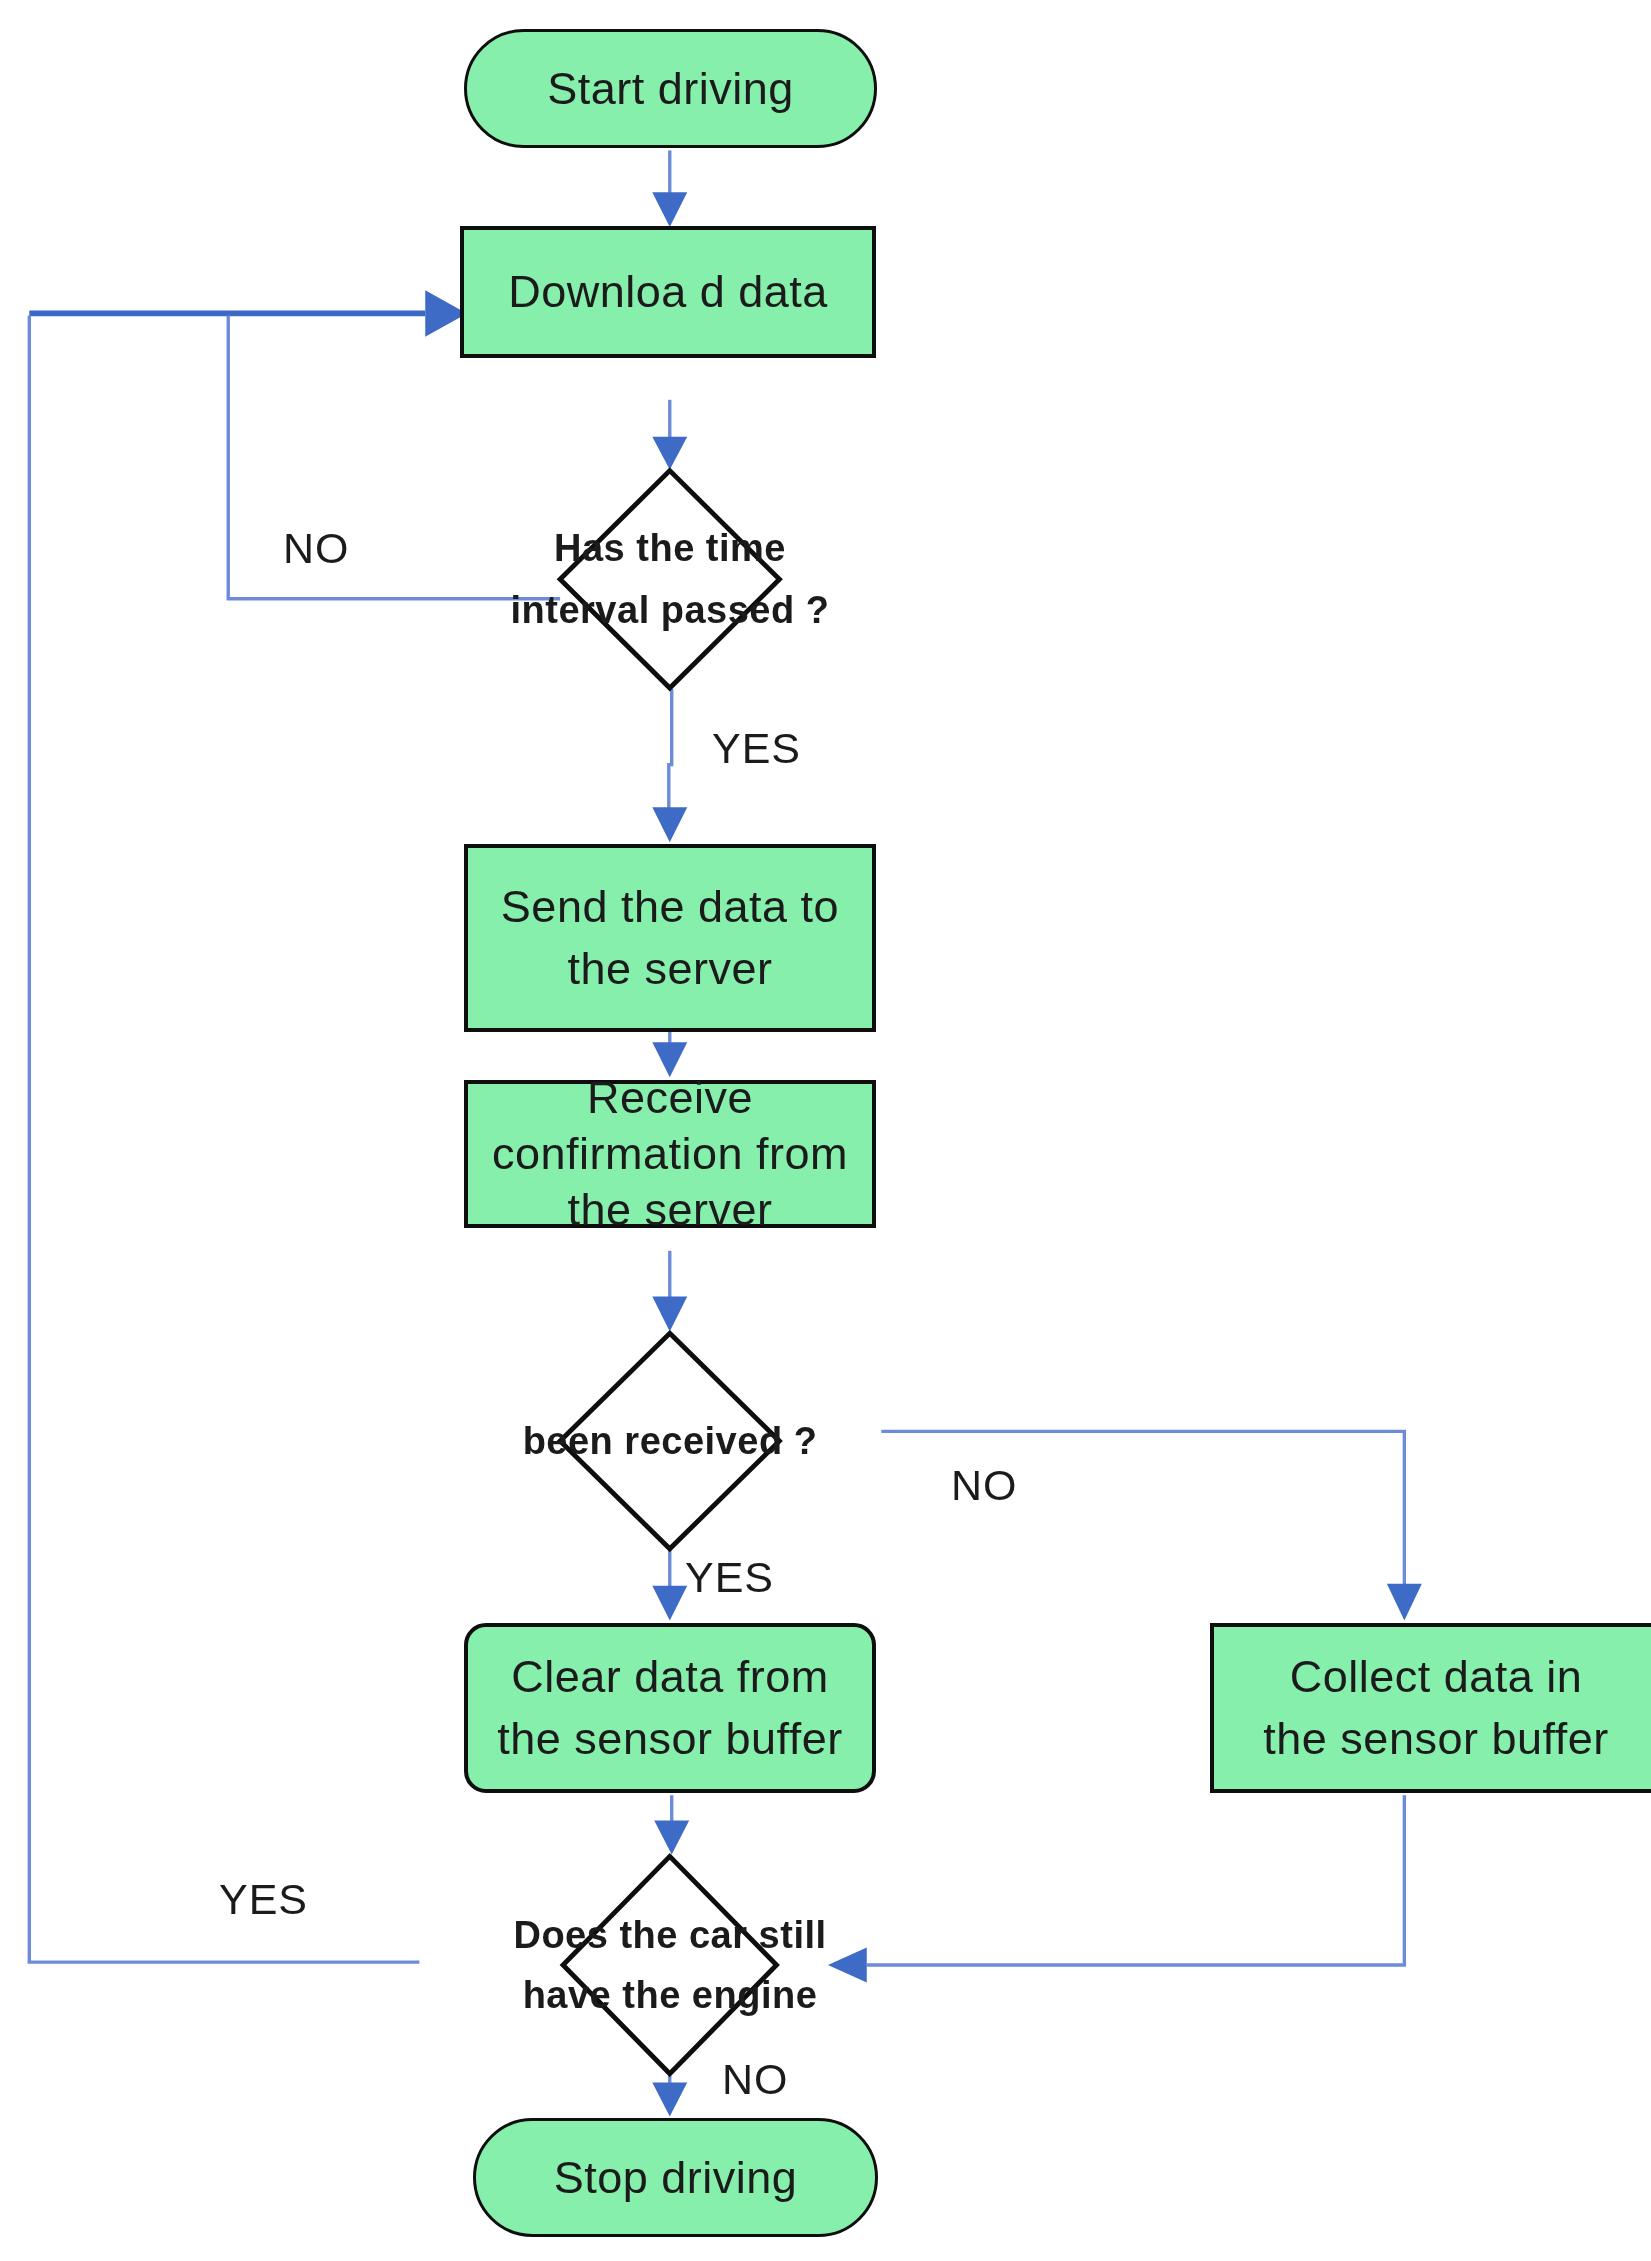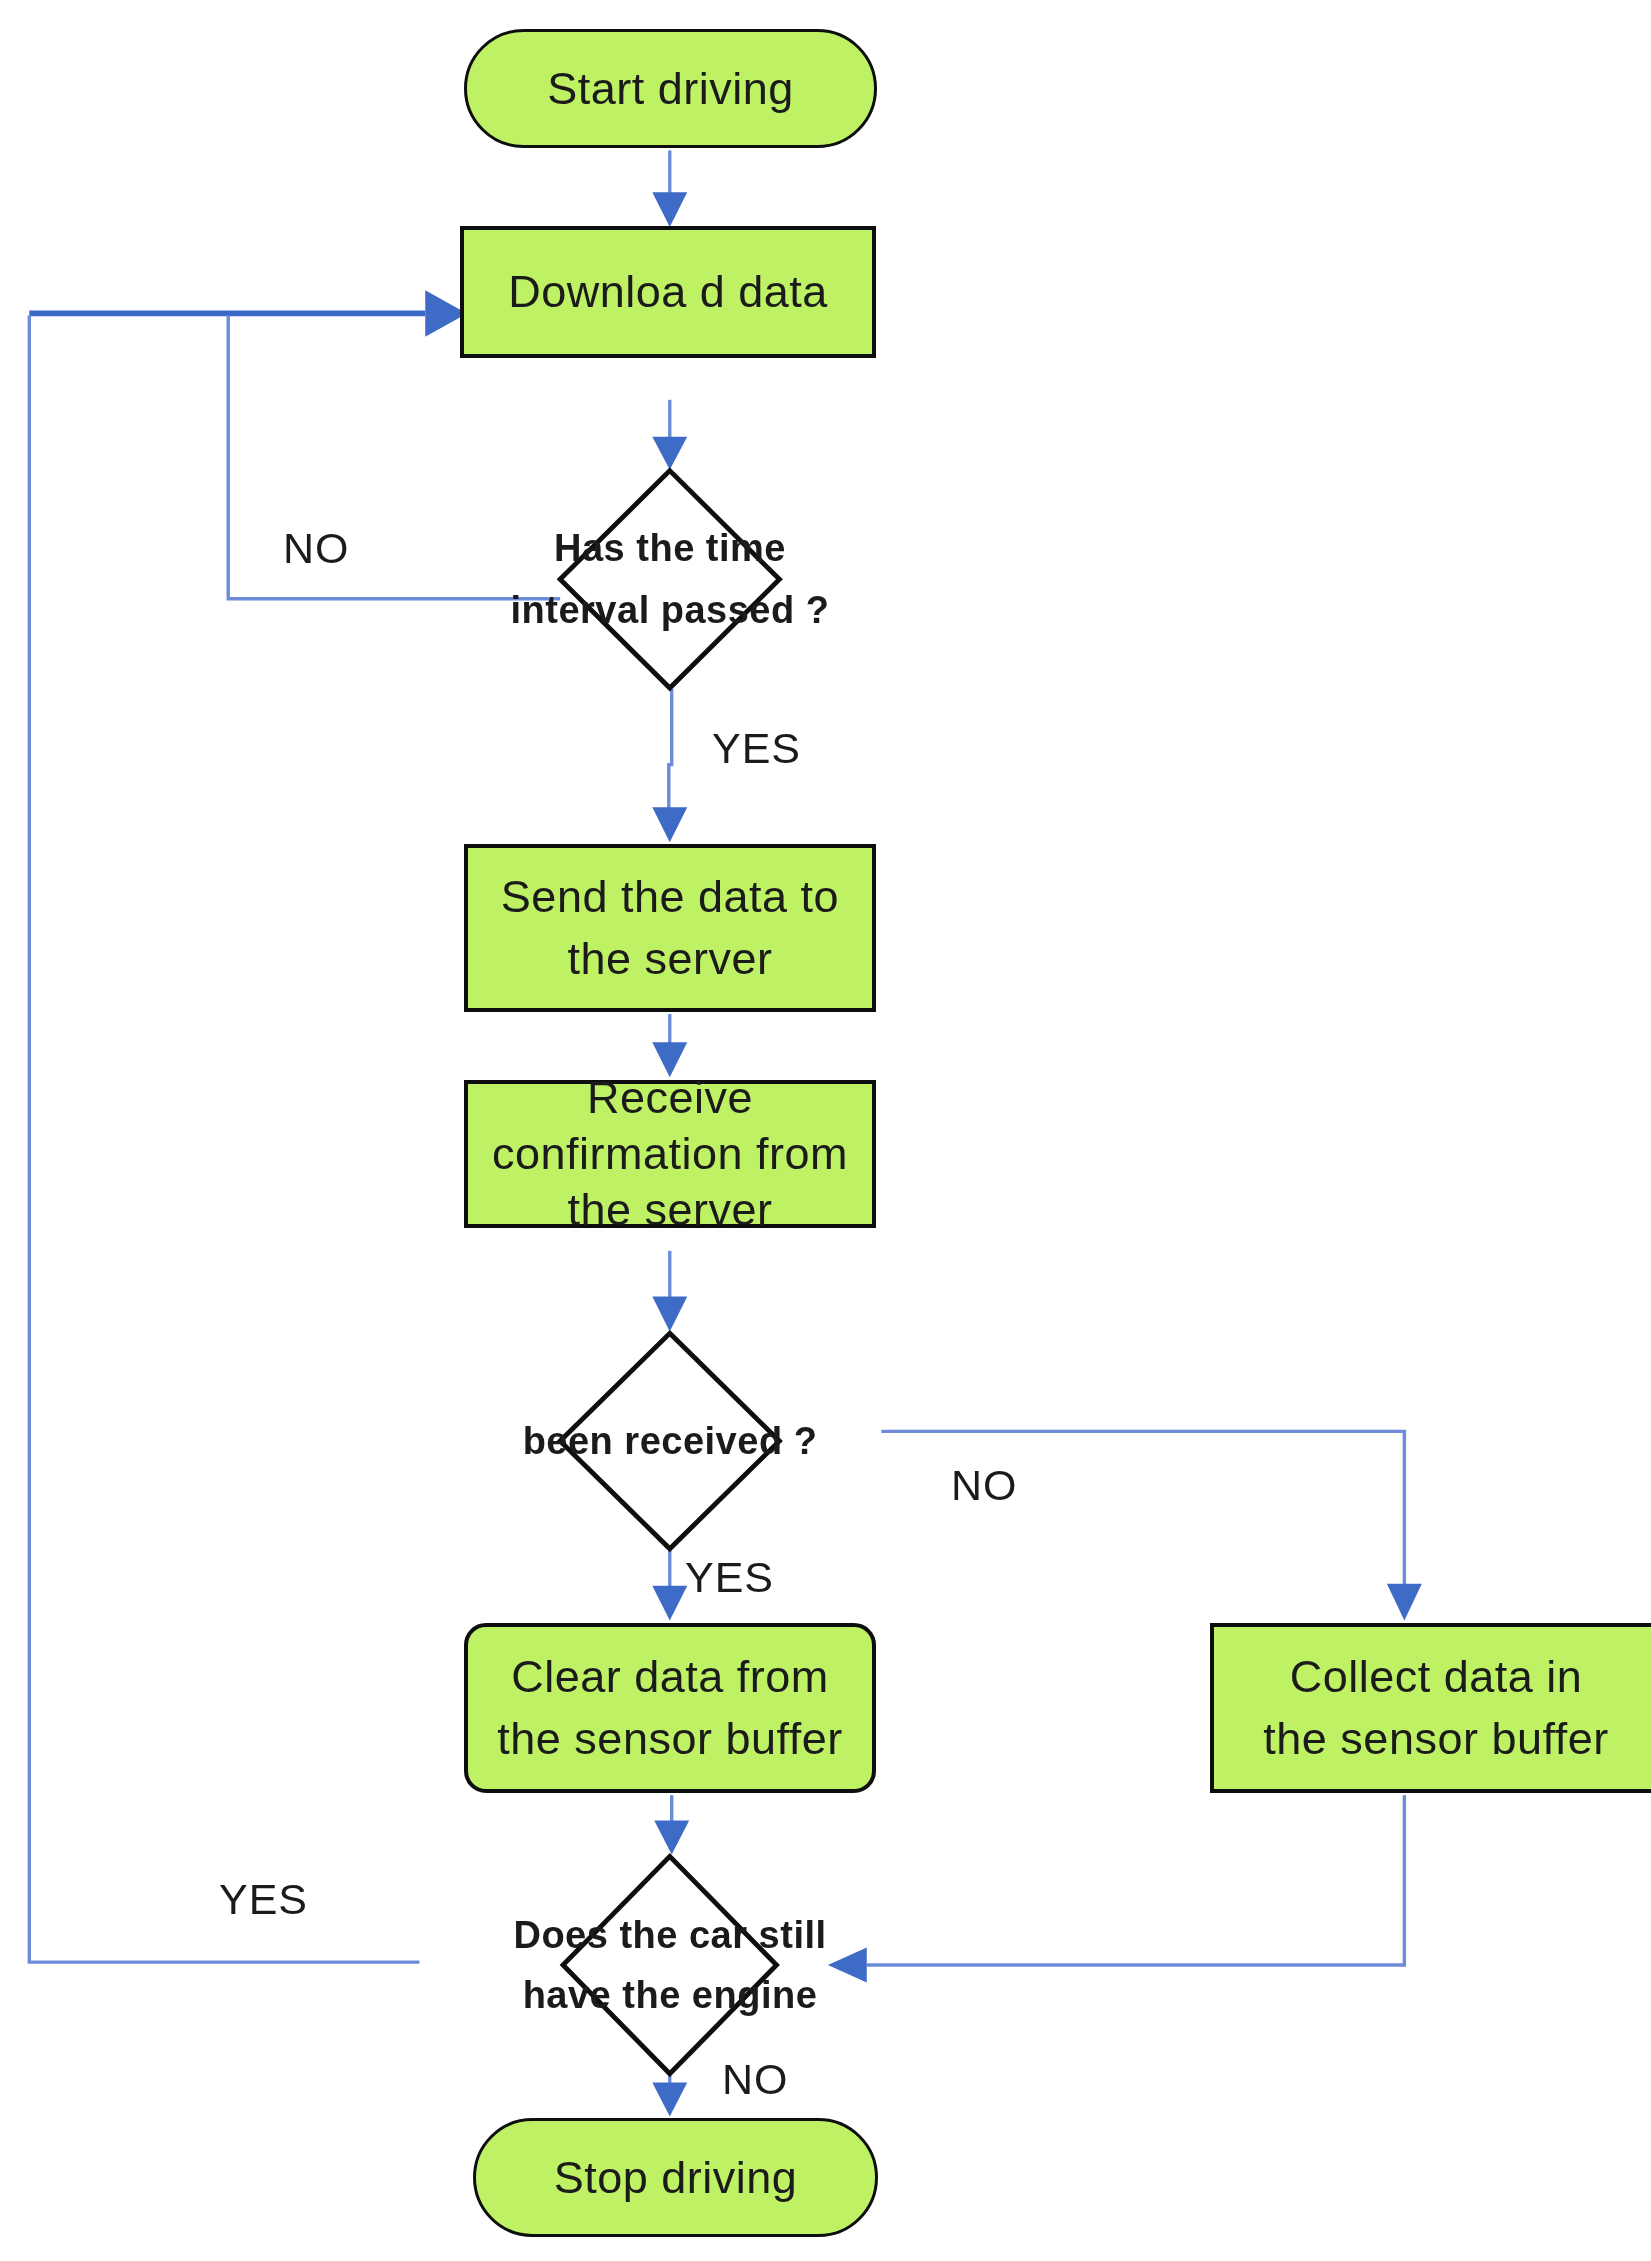--- a/index.html
+++ b/index.html
@@ -16,21 +16,21 @@
     font-family:"Liberation Sans","DejaVu Sans",sans-serif;color:var(--text);
     overflow:hidden;
   }
   #wires{position:absolute;left:0;top:0;width:1652px;height:2262px;}
   .wire{stroke:var(--connector);stroke-width:3.5;fill:none;}
   .wire-strong{stroke:var(--connector-strong);stroke-width:6;fill:none;}
   .arrowhead{fill:var(--arrowhead);stroke:none;}
   .decision-shape{fill:#ffffff;stroke:var(--shape-border);stroke-width:5;stroke-linejoin:miter;}
   .node{
     position:absolute;display:flex;align-items:center;justify-content:center;
-    background:#bef264;border:4.9px solid var(--shape-border);box-sizing:border-box;
+    background:#86efac;border:4.9px solid var(--shape-border);box-sizing:border-box;
     text-align:center;font-size:45px;line-height:62px;letter-spacing:0.5px;
   }
   .terminator{border-radius:60px;border-width:3.9px;}
   .decision-text{
     position:absolute;transform:translate(-50%,-50%);
     text-align:center;font-size:38px;line-height:62px;letter-spacing:0.5px;white-space:nowrap;font-weight:bold;
   }
   .edge-label{
     position:absolute;font-size:43px;letter-spacing:1px;white-space:nowrap;
   }
@@ -104,21 +104,21 @@
 
   <div class="node" style="left:460px;top:226px;width:416px;height:132px;">
     <div>Downloa d data</div>
   </div>
 
   <div class="decision-text" style="left:670px;top:579px;">
     <div>Has the time</div>
     <div>interval passed ?</div>
   </div>
 
-  <div class="node" style="left:464px;top:844px;width:412px;height:168px;">
+  <div class="node" style="left:464px;top:844px;width:412px;height:188px;">
     <div>
       <div>Send the data to</div>
       <div>the server</div>
     </div>
   </div>
 
   <div class="node" style="left:464px;top:1080px;width:412px;height:148px;line-height:56px;">
     <div>
       <div>Receive</div>
       <div>confirmation from</div>

